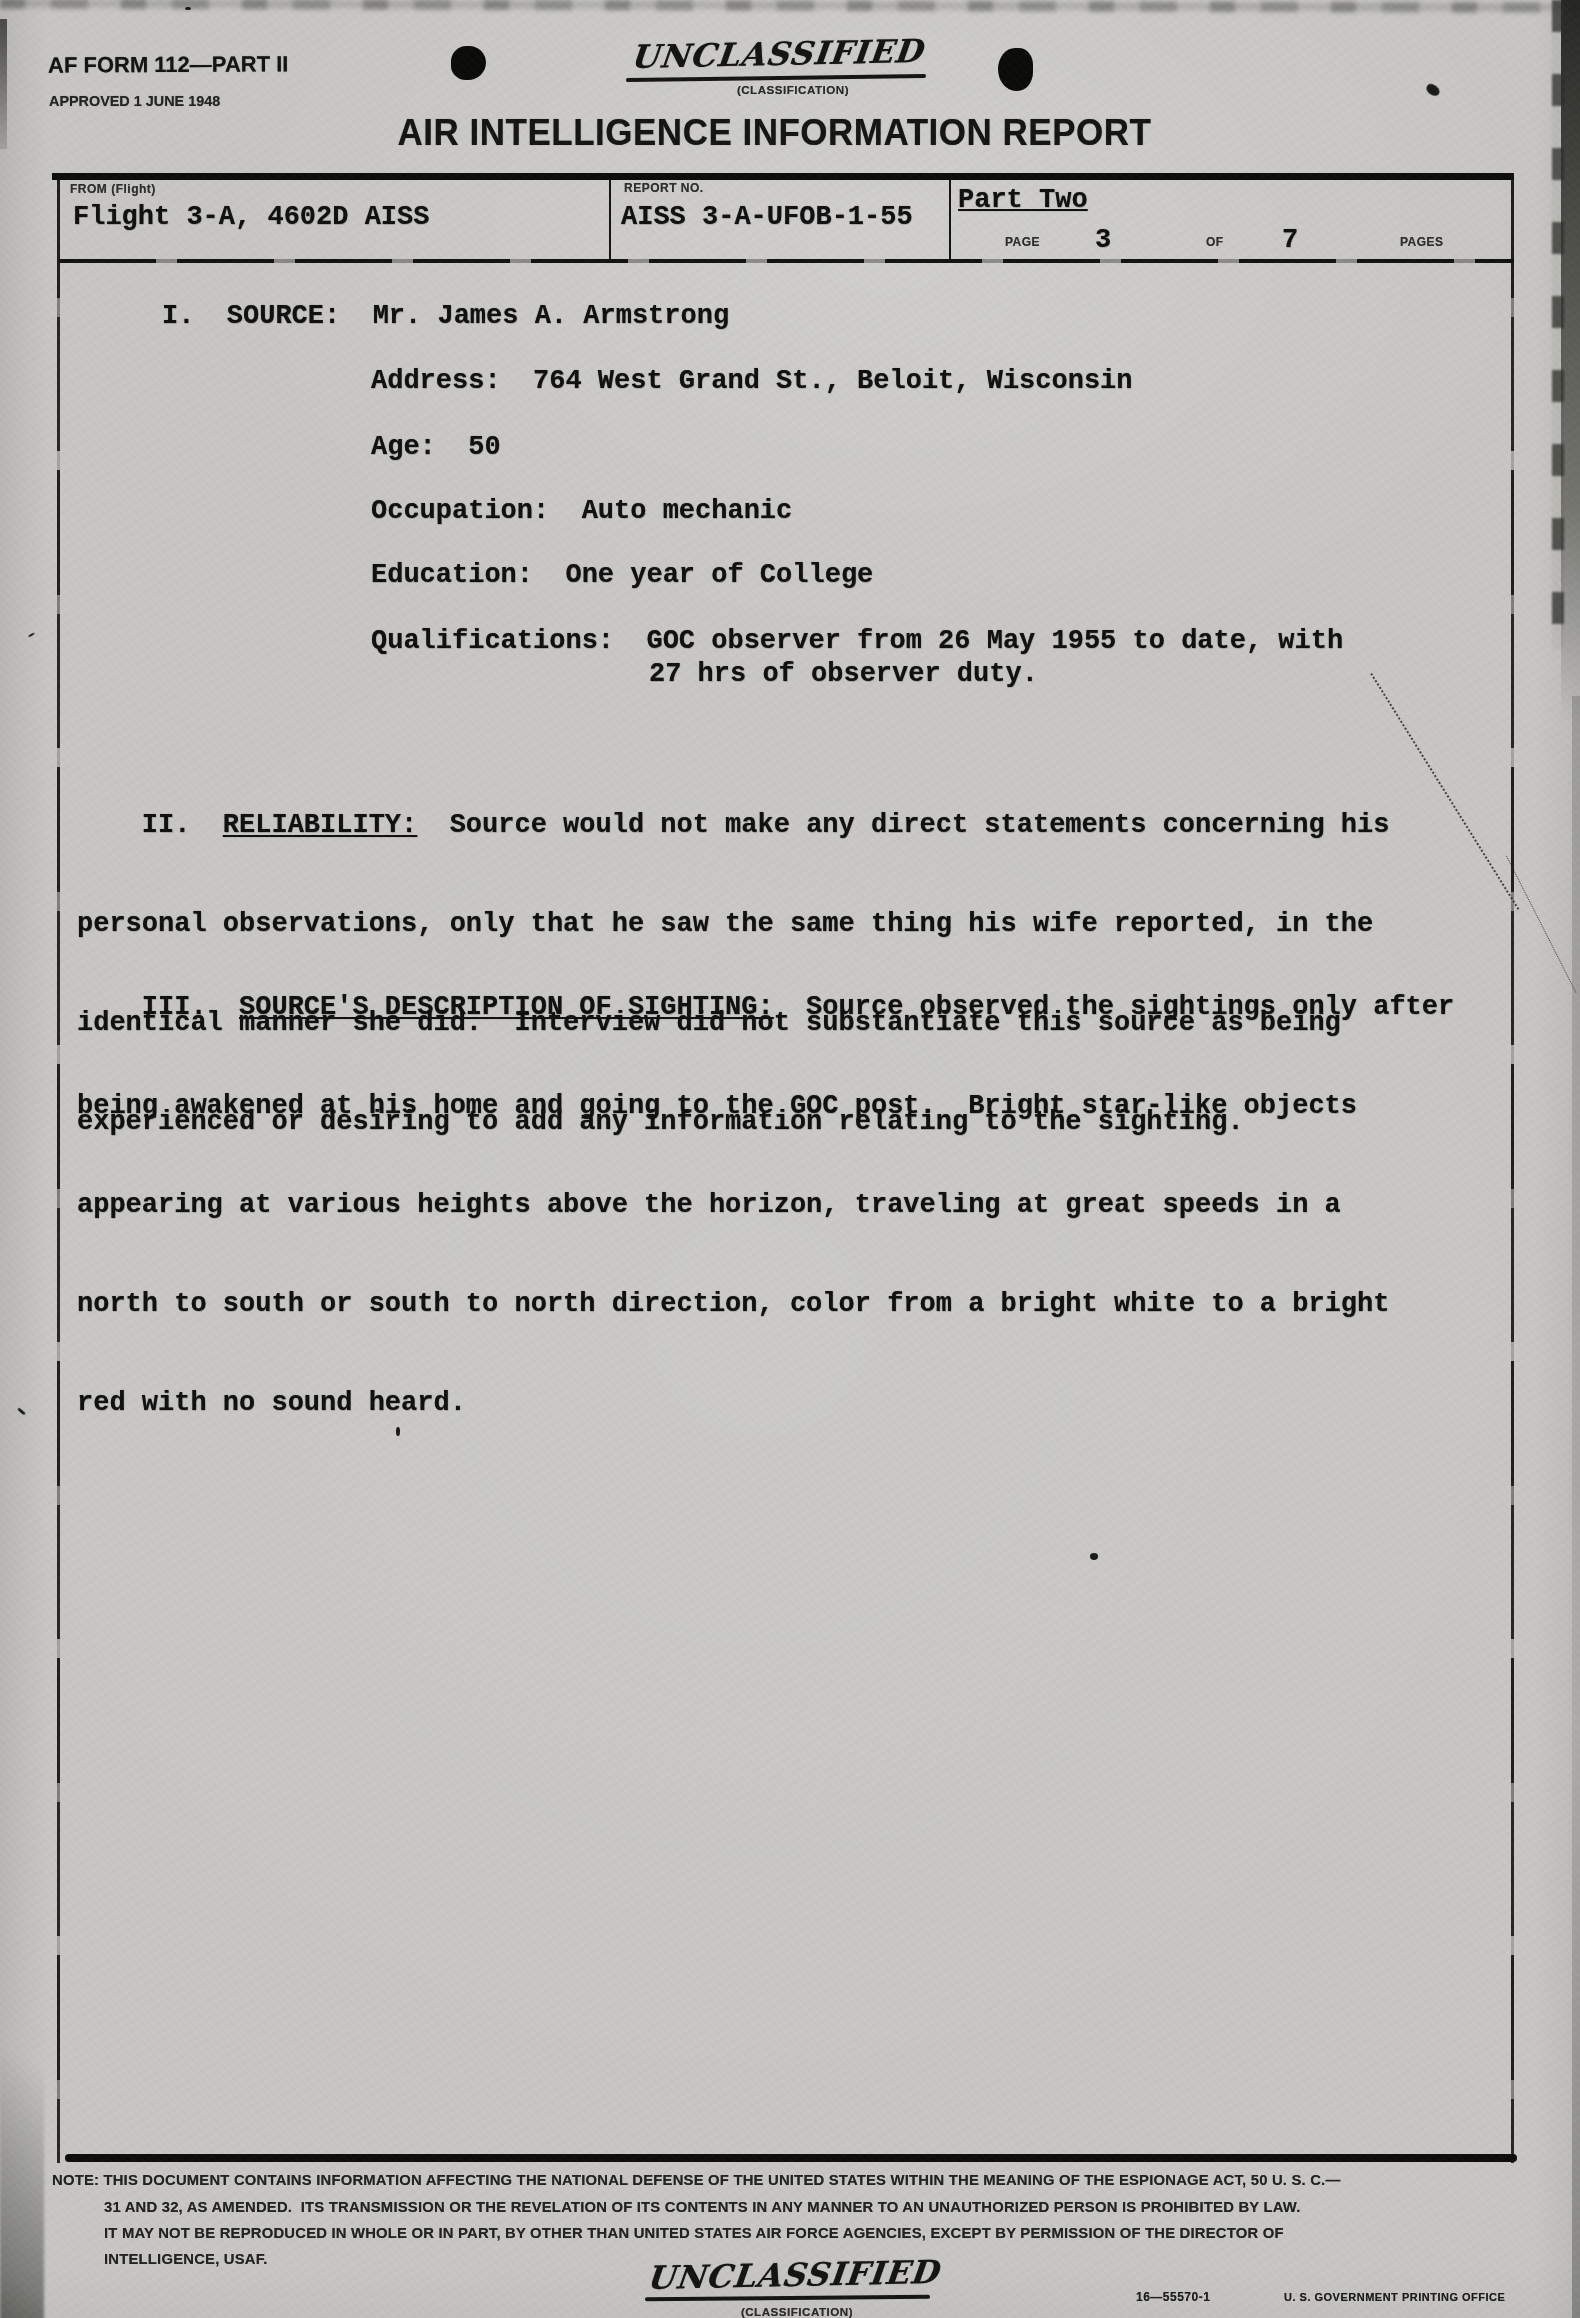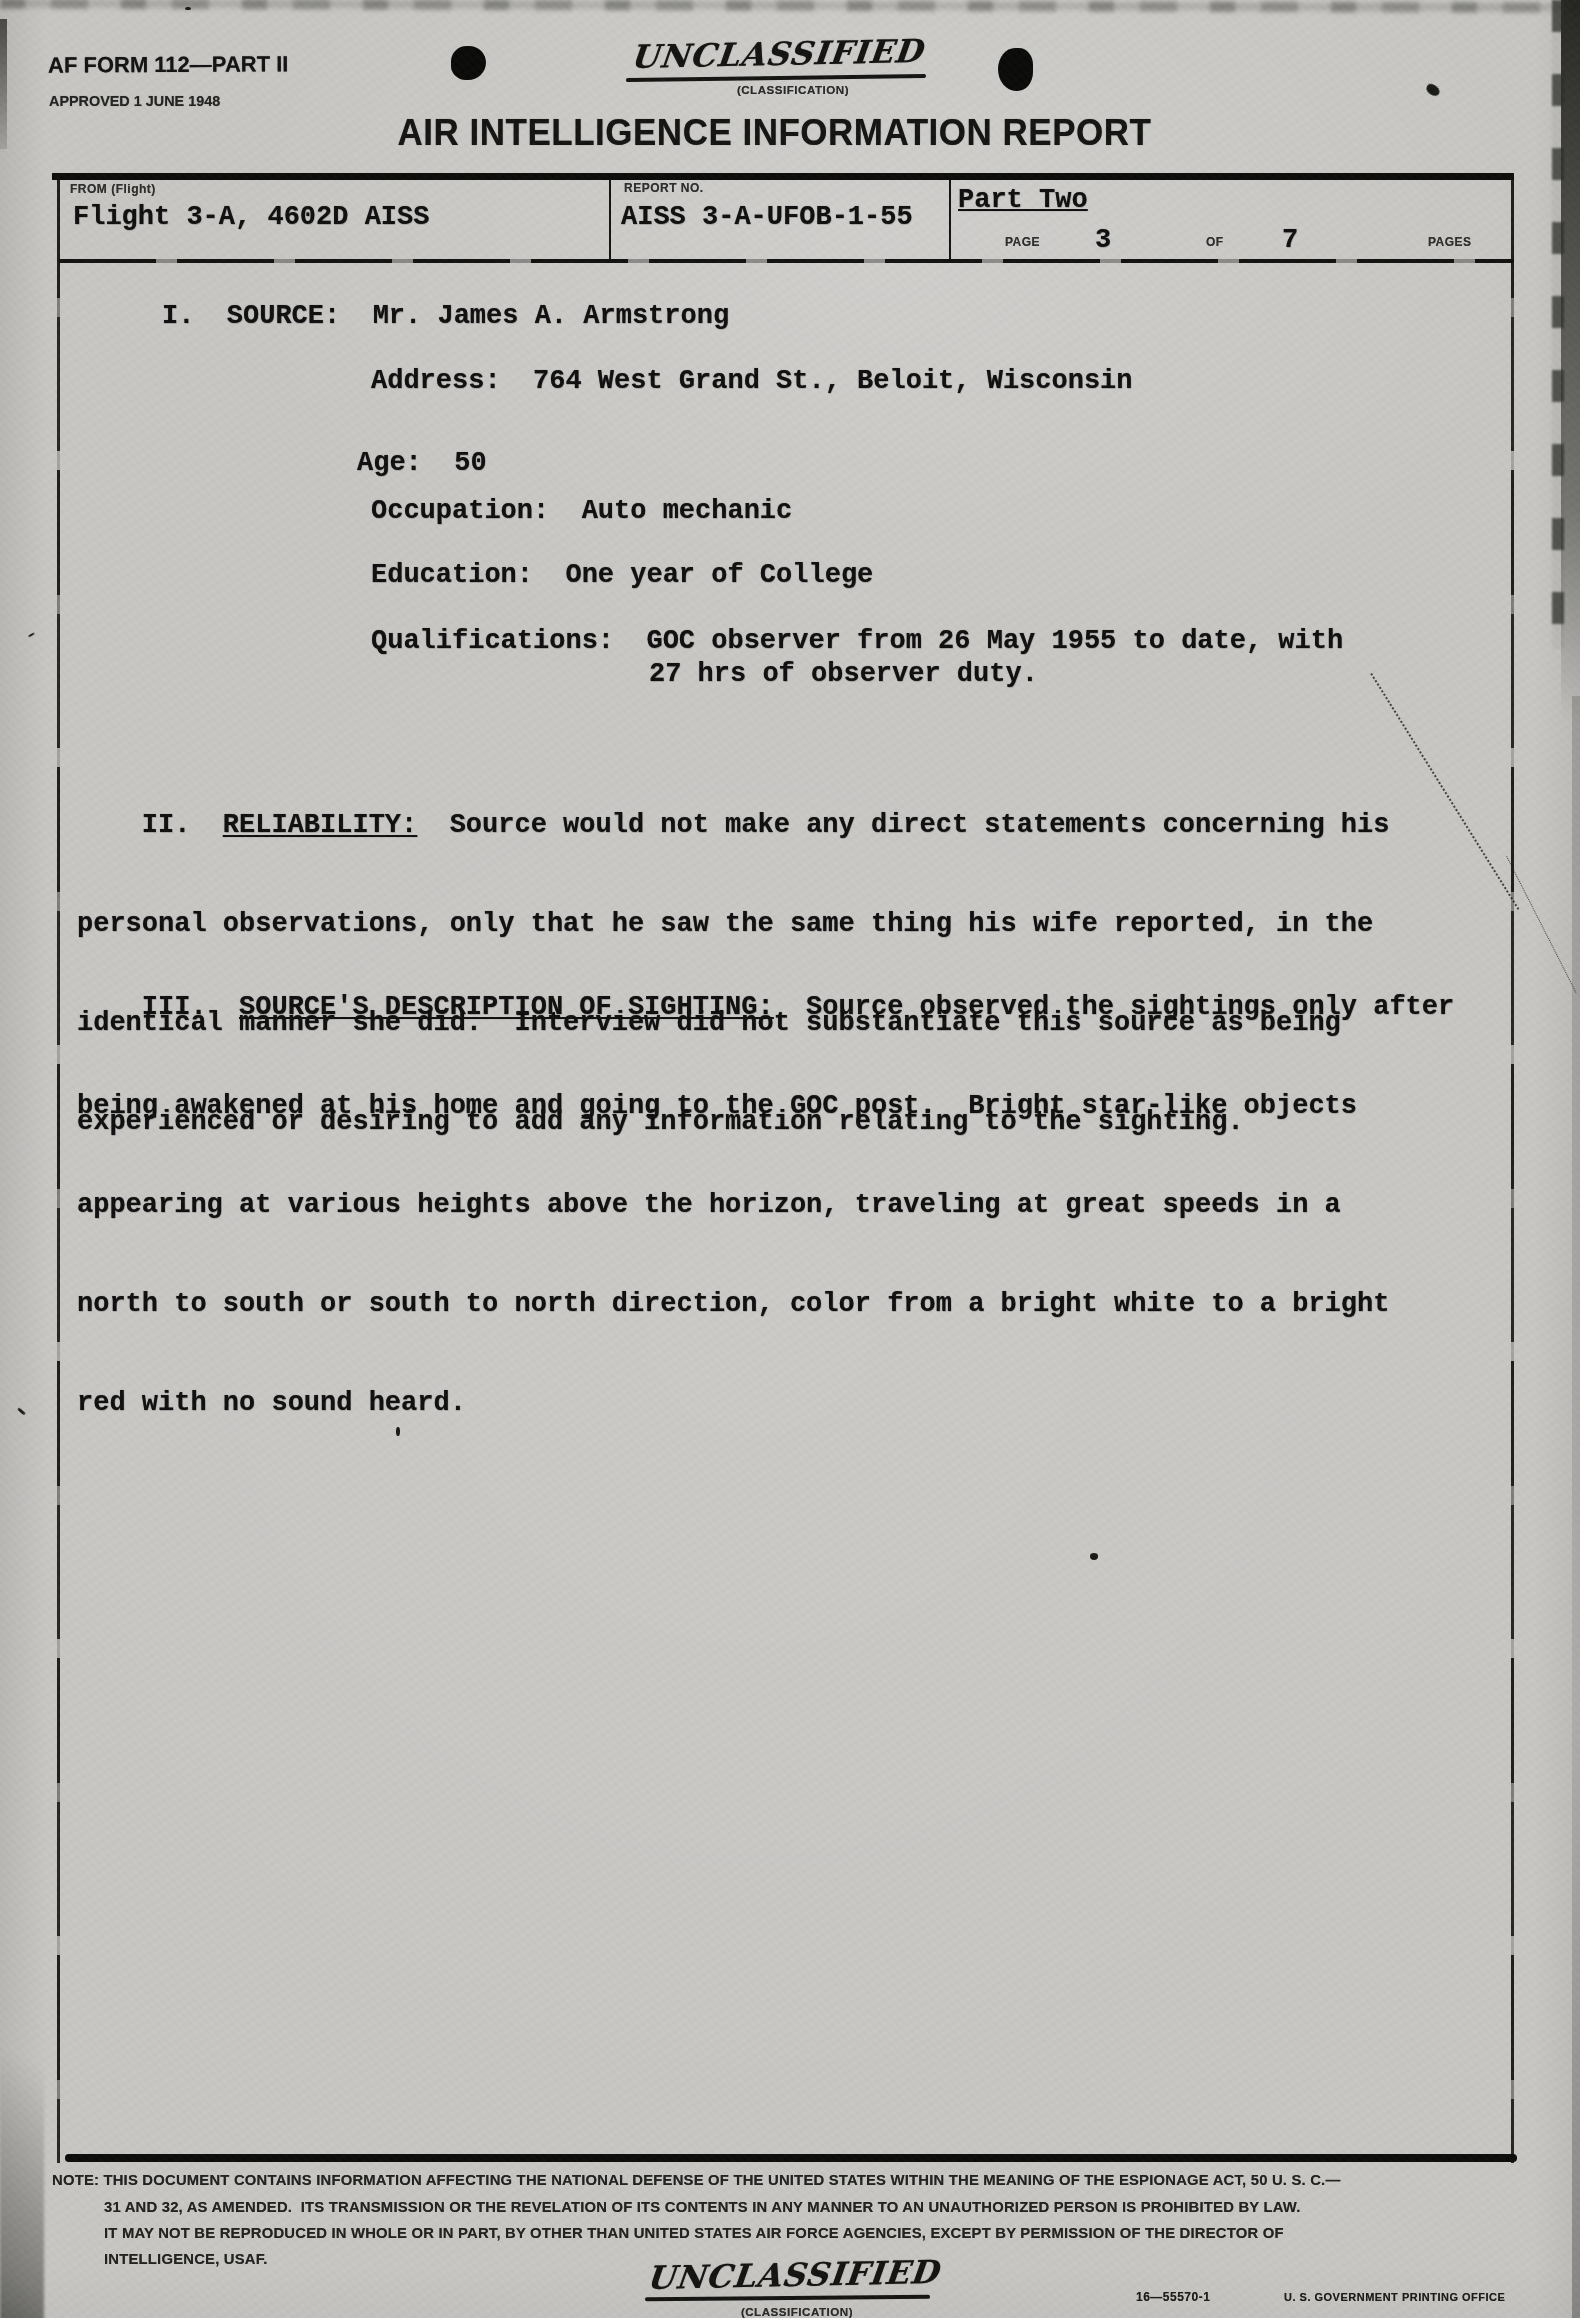--- a/index.html
+++ b/index.html
@@ -100,25 +100,25 @@
   <div class="tw" style="left:73px;top:201px;">Flight 3-A, 4602D AISS</div>
 
   <div class="lbl" style="left:624px;top:181px;">REPORT NO.</div>
   <div class="tw" style="left:621px;top:201px;">AISS 3-A-UFOB-1-55</div>
 
   <div class="tw" style="left:958px;top:184px;text-decoration:underline;">Part Two</div>
   <div class="lbl" style="left:1005px;top:235px;">PAGE</div>
   <div class="tw" style="left:1095px;top:224px;">3</div>
   <div class="lbl" style="left:1206px;top:235px;">OF</div>
   <div class="tw" style="left:1282px;top:224px;">7</div>
-  <div class="lbl" style="left:1400px;top:235px;margin-left:28px;">PAGES</div>
+  <div class="lbl" style="left:1400px;top:235px;">PAGES</div>
 
   <div class="tw" style="left:162px;top:300px;">I.  SOURCE:  Mr. James A. Armstrong</div>
   <div class="tw" style="left:371px;top:365px;">Address:  764 West Grand St., Beloit, Wisconsin</div>
-  <div class="tw" style="left:357px;top:431px;margin-top:16px;">Age:  50</div>
+  <div class="tw" style="left:371px;top:431px;">Age:  50</div>
   <div class="tw" style="left:371px;top:495px;">Occupation:  Auto mechanic</div>
   <div class="tw" style="left:371px;top:559px;">Education:  One year of College</div>
   <div class="tw" style="left:371px;top:625px;">Qualifications:  GOC observer from 26 May 1955 to date, with</div>
   <div class="tw" style="left:649px;top:658px;">27 hrs of observer duty.</div>
 
   <div class="tw" style="left:77px;top:743px;">
     <div><span>    II.  </span><u>RELIABILITY:</u><span>  Source would not make any direct statements concerning his</span></div>
     <div>personal observations, only that he saw the same thing his wife reported, in the</div>
     <div>identical manner she did.  Interview did not substantiate this source as being</div>
     <div>experienced or desiring to add any information relating to the sighting.</div>

